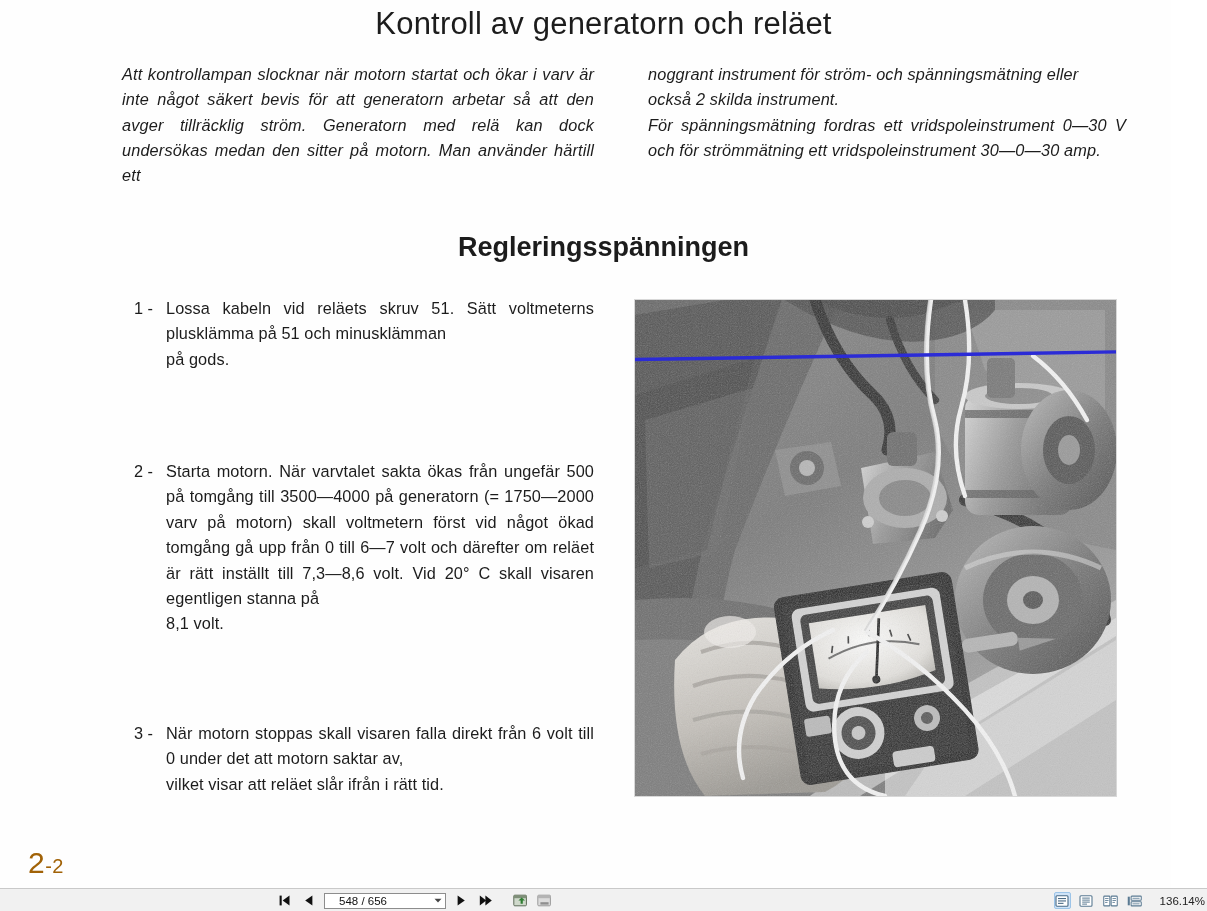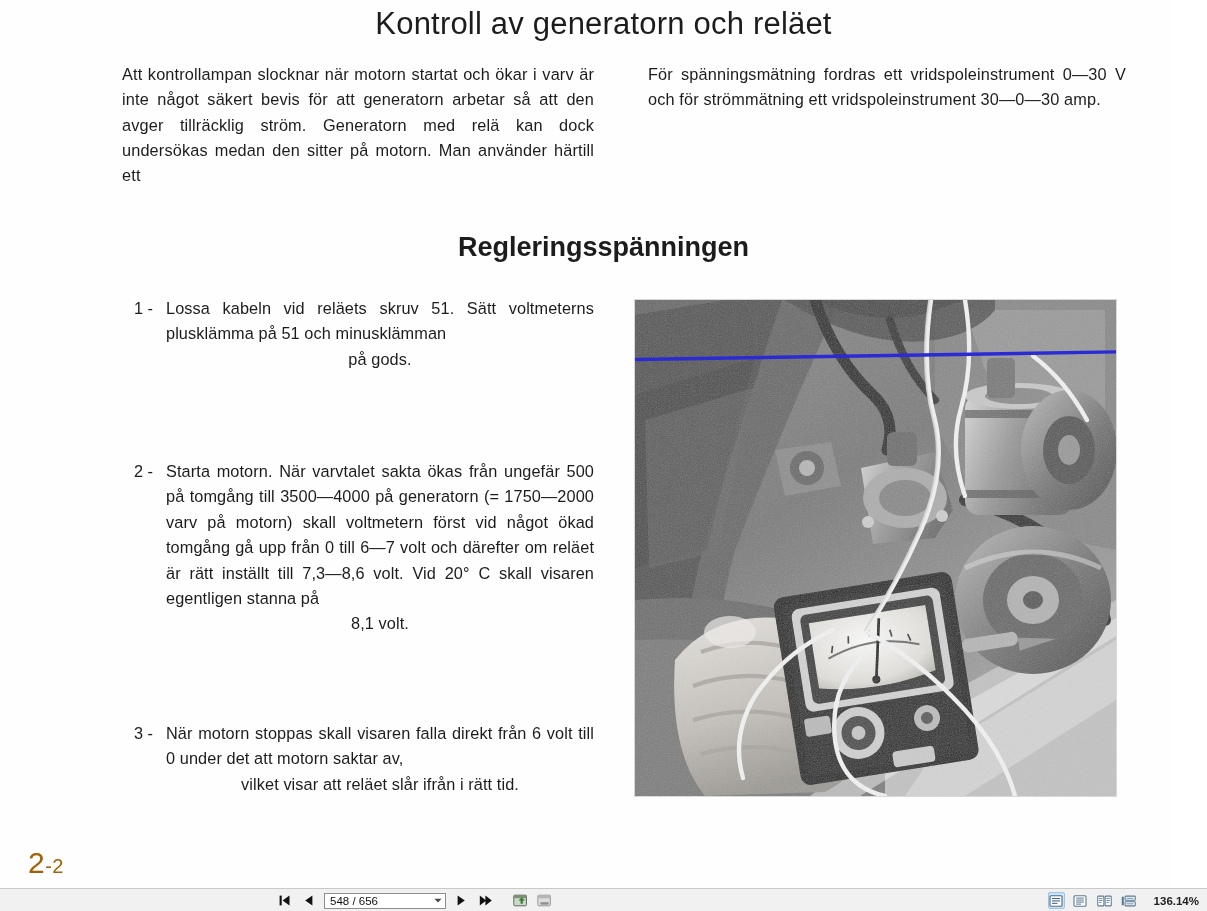--- a/index.html
+++ b/index.html
@@ -39,20 +39,21 @@
 
   
   .col {
     position: absolute;
     top: 62px;
     font-size: 16.3px;
     line-height: 25.3px;
     color: #1c1c1c;
     text-align: justify;
     letter-spacing: 0.15px;
+    font-style: italic;
   }
   #col-left  { left: 122px; width: 472px; }
   #col-right { left: 648px; width: 478px; }
   .col p { margin: 0; }
   .col p.nojust { text-align: left; }
 
   #sub-title {
     position: absolute;
     left: 0; top: 232px;
     width: 1207px;
@@ -76,21 +77,21 @@
   .step-num {
     flex: 0 0 auto;
     width: 32px;
     white-space: nowrap;
   }
   .step-body {
     flex: 1 1 auto;
     text-align: justify;
     letter-spacing: 0.1px;
   }
-  .step-body .last { text-align: center; }
+  .step-body .last { text-align: left; }
   #step-1 { top: 296px; }
   #step-2 { top: 459px; }
   #step-3 { top: 721px; }
 
   
   #photo {
     position: absolute;
     left: 635px;
     top: 300px;
     width: 481px;
@@ -130,27 +131,26 @@
     position: absolute;
     left: 276px;
     top: 0;
     height: 23px;
     display: flex;
     align-items: center;
     gap: 7px;
   }
   #tb-right {
     position: absolute;
-    right: 8px;
+    right: 2px;
     top: 0;
     height: 23px;
     display: flex;
     align-items: center;
     gap: 7px;
-    font-weight: bold;
   }
   .tb-btn {
     width: 17px;
     height: 17px;
     display: flex;
     align-items: center;
     justify-content: center;
     border: 1px solid transparent;
     border-radius: 2px;
     background: transparent;
@@ -163,21 +163,21 @@
   }
   .tb-btn svg { display: block; }
 
   #page-field {
     width: 122px;
     height: 16px;
     background: #ffffff;
     border: 1px solid #8d8d8d;
     display: flex;
     align-items: center;
-    padding: 0 2px 0 5px;
+    padding: 0 2px 0 14px;
     box-sizing: border-box;
   }
   #page-field-value {
     flex: 1 1 auto;
     font-size: 11.5px;
     color: #111;
     line-height: 14px;
     white-space: nowrap;
     overflow: hidden;
   }
@@ -201,20 +201,21 @@
 
 <div id="page">
 
   <div id="doc-title">Kontroll av generatorn och reläet</div>
 
   <div class="col" id="col-left">
     <p>Att kontrollampan slocknar när motorn startat och ökar i varv är inte något säkert bevis för att generatorn arbetar så att den avger tillräcklig ström. Generatorn med relä kan dock undersökas medan den sitter på motorn. Man använder härtill ett</p>
   </div>
 
   <div class="col" id="col-right">
+    <p class="nojust">noggrant instrument för ström- och spänningsmätning eller också 2 skilda instrument.</p>
     <p>För spänningsmätning fordras ett vridspoleinstrument 0—30 V och för strömmätning ett vridspoleinstrument 30—0—30 amp.</p>
   </div>
 
   <div id="sub-title">Regleringsspänningen</div>
 
   <div class="step" id="step-1">
     <div class="step-num">1 -</div>
     <div class="step-body">
       <span>Lossa kabeln vid reläets skruv 51. Sätt voltmeterns plusklämma på 51 och minusklämman</span>
       <div class="last">på gods.</div>

